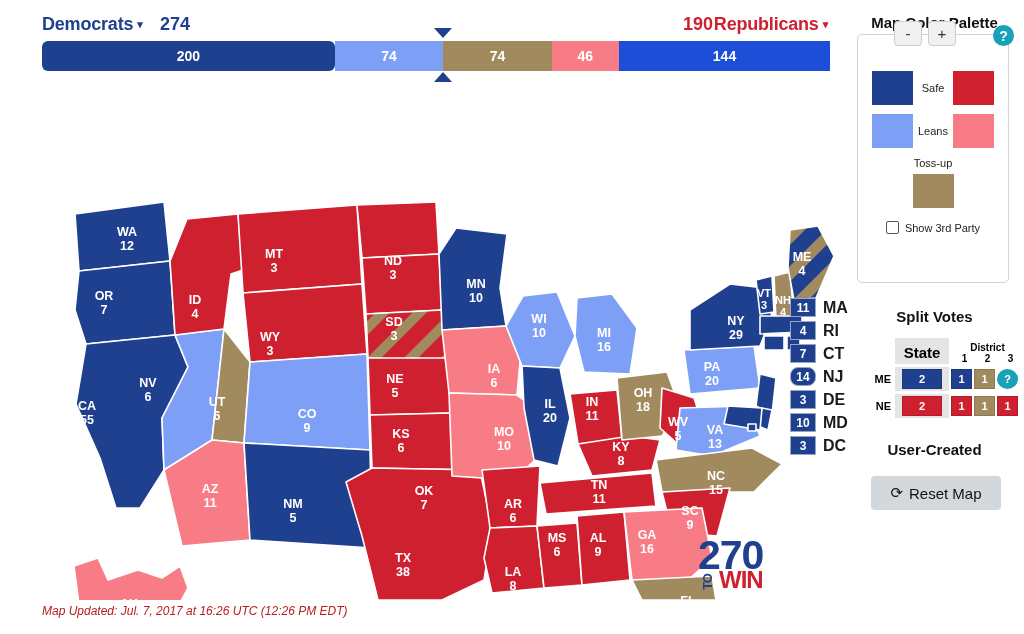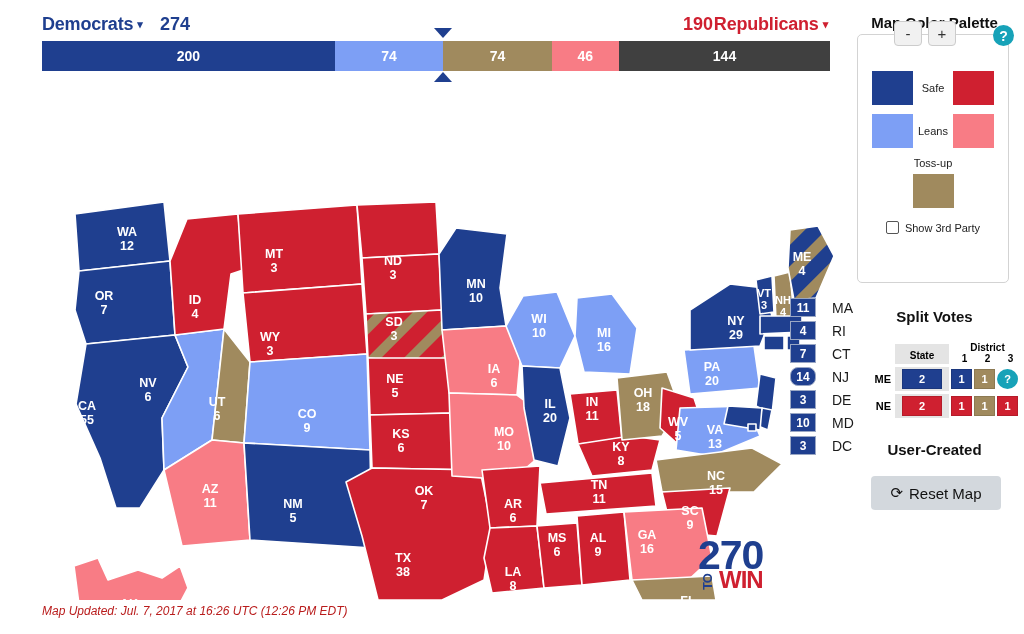--- a/index.html
+++ b/index.html
@@ -53,21 +53,21 @@
   #usmap { display: block; }
   .st-lbl { font-family: "Liberation Sans", sans-serif; font-weight: bold; text-anchor: middle;
             pointer-events: none; }
 
   
   .smalls { position: absolute; left: 778px; top: 210px; }
   .srow { display: flex; align-items: center; margin-bottom: 4px; }
   .sbox { width: 26px; height: 19px; background: #1f3f8f; color: #fff; font-size: 12px;
           font-weight: bold; display: flex; align-items: center; justify-content: center;
           border: 1px solid #9aa7c4; }
-  .sabb { margin-left: 16px; font-size: 14px; font-weight: normal; color: #1a1a1a; }
+  .sabb { margin-left: 7px; font-size: 16px; font-weight: bold; color: #1a1a1a; }
 
   
   .logo { position: absolute; left: 686px; top: 455px; width: 70px; }
   .logo-270 { font-size: 41px; font-weight: bold; color: #1f3f8f; letter-spacing: -1px; line-height: 25px; }
   .logo-line2 { display: flex; align-items: flex-end; line-height: 20px; }
   .logo-to { font-size: 13px; font-weight: bold; color: #1f3f8f; writing-mode: vertical-rl;
              transform: rotate(180deg); letter-spacing: -1px; height: 22px; }
   .logo-win { font-size: 24px; font-weight: bold; color: #cf2030; letter-spacing: -1px; margin-left: 1px; }
 
   .footer {
@@ -96,21 +96,21 @@
   .pal-cap { width: 40px; text-align: center; font-size: 11px; color: #222; }
   .toss-cap { text-align: center; font-size: 11px; color: #222; margin-top: 6px; }
   .toss-sw { width: 41px; height: 34px; margin: 5px auto 0; }
   .third { display: flex; align-items: center; justify-content: center; margin-top: 13px; }
   .cbox { width: 13px; height: 13px; border: 1.5px solid #555; background: #fff; border-radius: 2px; }
   .third-lbl { font-size: 11px; color: #222; margin-left: 6px; }
 
   .split-title { position: absolute; left: 0; top: 308px; width: 100%; }
   .split-tbl { position: absolute; left: 24px; top: 334px; }
   .sp-hdr { display: flex; align-items: flex-end; height: 30px; }
-  .sp-state-h { width: 54px; text-align: center; font-size: 10px; font-weight: bold;
+  .sp-state-h { width: 54px; text-align: center; font-size: 15px; font-weight: bold;
                 background: #e4e4e4; padding: 6px 0 3px; }
   .sp-dist-h { margin-left: 4px; }
   .sp-dist-t { text-align: center; font-size: 10px; font-weight: bold; }
   .sp-dist-n { display: flex; }
   .sp-dist-n span { width: 23px; text-align: center; font-size: 10px; font-weight: bold; }
   .sp-row { display: flex; align-items: center; height: 24px; margin-top: 3px; }
   .sp-abb { width: 22px; text-align: right; font-size: 11px; font-weight: bold; margin-right: 4px; }
   .sp-state-c { width: 54px; display: flex; align-items: center; justify-content: center;
                 background: #e4e4e4; height: 24px; }
   .sp-cell { width: 21px; height: 20px; color: #fff; font-size: 11px; font-weight: bold;
@@ -139,25 +139,25 @@
       <div class="dem-label">
         <span>Democrats</span><span class="dem-caret">▾</span>
       </div>
       <div class="dem-count">274</div>
       <div class="rep-count">190</div>
       <div class="rep-label">
         <span>Republicans</span><span class="rep-caret">▾</span>
       </div>
     </div>
     <div class="bar-wrap" id="barWrap">
-        <div class="seg" style="width: 37.1747%; background: rgb(31, 63, 143);">200</div>
+        <div class="seg" style="width: 37.1747%; background: rgb(31, 63, 143); border-radius: 6px;">200</div>
         <div class="seg" style="width: 13.7546%; background: rgb(125, 159, 245);">74</div>
         <div class="seg" style="width: 13.7546%; background: rgb(160, 138, 94);">74</div>
         <div class="seg" style="width: 8.55019%; background: rgb(248, 124, 133);">46</div>
-        <div class="seg" style="width: 26.7658%; background: #404040;">144</div>
+        <div class="seg" style="width: 26.7658%; background: #1d4ed8;">144</div>
       </div>
     <div class="marker-top" id="markerTop" style="left: 434.323px;"></div>
     <div class="marker-bot" id="markerBot" style="left: 434.323px;"></div>
   </div>
 
   <div class="map-area">
     <svg id="usmap" width="845" height="512" viewBox="0 0 845 512">
       <defs>
         <pattern id="stripeDem" width="26" height="26" patternTransform="rotate(45)" patternUnits="userSpaceOnUse">
           <rect width="26" height="26" fill="#1f3f8f"></rect>

